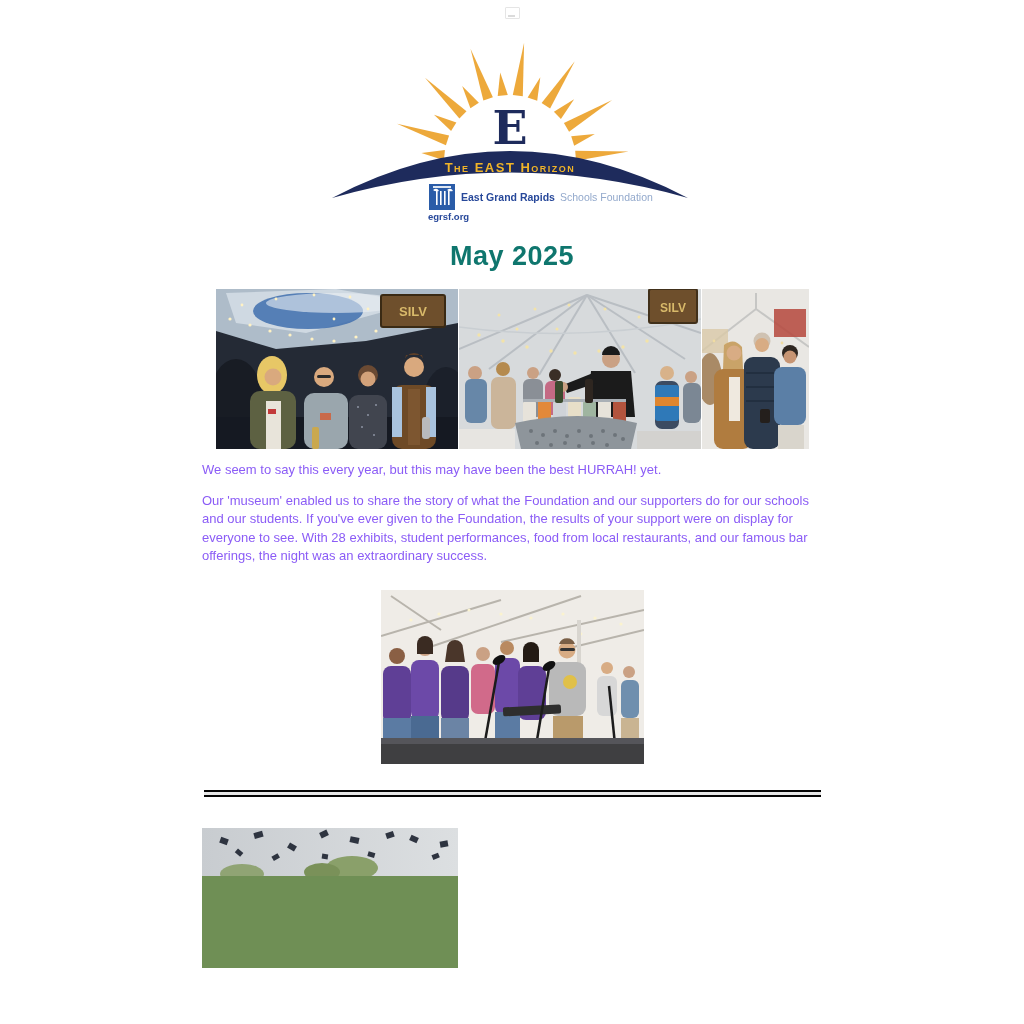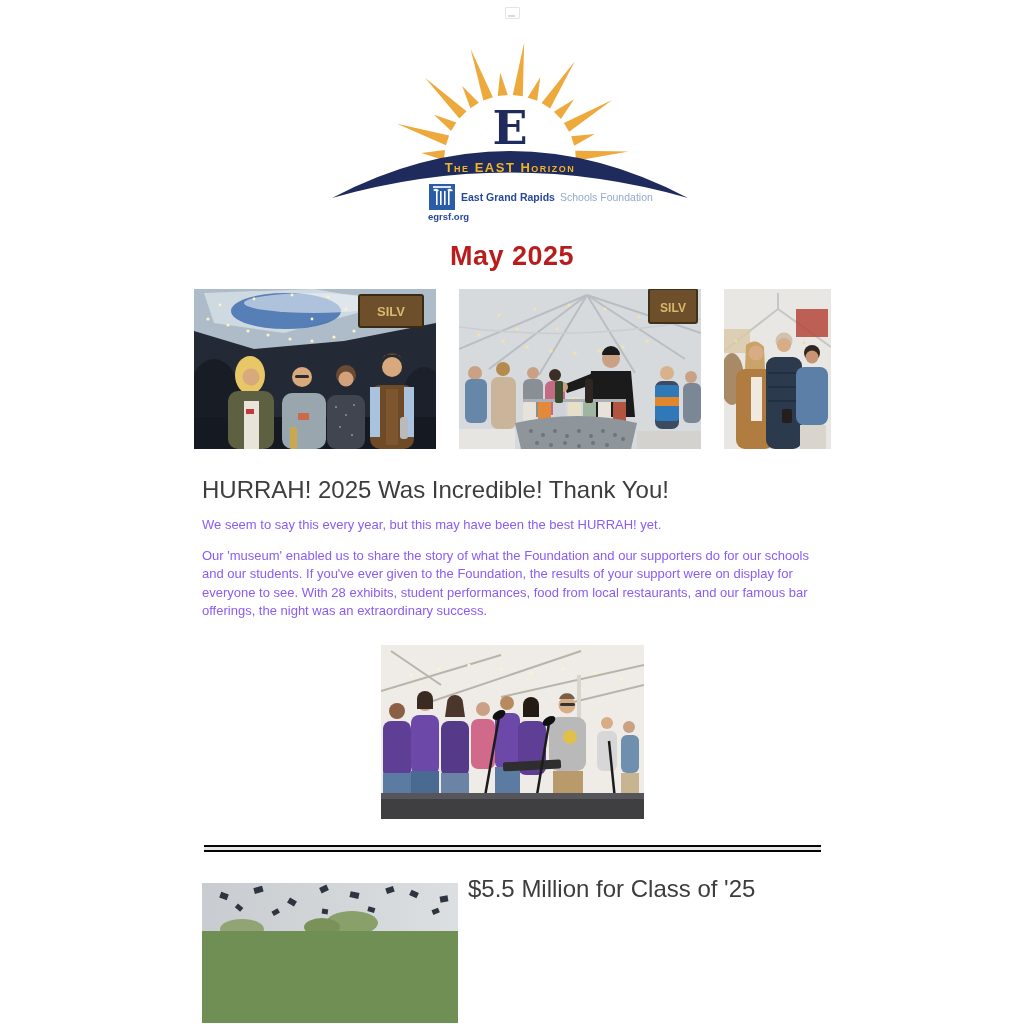--- a/index.html
+++ b/index.html
@@ -7,25 +7,25 @@
         background:#ffffff;font-family:"Liberation Sans",sans-serif;}
   .content{width:620px;margin:0 auto;}
 
   
   .top-mark{position:absolute;left:505px;top:7px;width:13px;height:10px;
             border:1px solid #e3e3e3;border-radius:1px;opacity:.9;}
   .top-mark::after{content:"";position:absolute;left:2px;bottom:1px;width:7px;height:2px;background:#d8d8d8;}
 
   
   .logo-wrap{padding-top:36px;text-align:center;}
-  .issue-title{margin:14px 0 0;text-align:center;color:#b91c1c;font-size:27px;
+  .issue-title{margin:14px 0 0;text-align:center;color:#0f766e;font-size:27px;
                font-weight:bold;line-height:32px;letter-spacing:.5px;}
 
   
-  .photo-row{display:flex;justify-content:center;gap:23px;margin-top:17px;border-radius:28px;}
+  .photo-row{display:flex;justify-content:center;gap:1px;margin-top:17px;border-radius:28px;}
   .photo{display:block;overflow:hidden;background:#ddd;font-size:0;line-height:0;}
   .photo svg{display:block;}
 
   
   .headline{margin:26px 0 0;color:#3d3d3d;font-weight:400;font-size:24px;line-height:29px;}
   .body-p{margin:12px 0 0;color:#8b5cf6;font-size:13px;line-height:18.5px;}
 
   .choir-wrap{margin:24px auto 0;width:263px;}
 
   .divider{margin:26px auto 0;width:617px;height:3px;background:#e6e6e6;
@@ -276,21 +276,20 @@
         <circle cx="88" cy="64" r="8" fill="#2e2620"></circle>
         <circle cx="88" cy="68" r="6.5" fill="#c79573"></circle>
         <rect x="72" y="78" width="32" height="58" rx="8" fill="#5b7fa6"></rect>
         <rect x="76" y="136" width="26" height="24" fill="#d9d5cc"></rect>
         <rect x="58" y="120" width="10" height="14" rx="2" fill="#241f1c"></rect>
       </svg>
     </span>
   </div>
 
   <div class="content">
-    <h2 class="headline">HURRAH! 2025 Was Incredible! Thank You!</h2>
     <p class="body-p">We seem to say this every year, but this may have been the best HURRAH! yet.</p>
     <p class="body-p">Our 'museum' enabled us to share the story of what the Foundation and our supporters do for our schools and our students. If you've ever given to the Foundation, the results of your support were on display for everyone to see. With 28 exhibits, student performances, food from local restaurants, and our famous bar offerings, the night was an extraordinary success.</p>
   </div>
 
   <div class="choir-wrap">
     <span class="photo">
       <svg width="263" height="174" viewBox="0 0 263 174">
         <rect width="263" height="174" fill="#efece7"></rect>
         <g stroke="#b8b4ac" stroke-width="2" fill="none">
           <path d="M0,46 L120,10"></path>
@@ -388,19 +387,15 @@
           <rect x="166" y="24" width="7" height="5" transform="rotate(16 169 26)"></rect>
           <rect x="230" y="26" width="7" height="5" transform="rotate(-22 233 28)"></rect>
           <rect x="120" y="26" width="6" height="5" transform="rotate(8 123 28)"></rect>
         </g>
         <ellipse cx="150" cy="40" rx="26" ry="12" fill="#8aa06a"></ellipse>
         <ellipse cx="120" cy="44" rx="18" ry="9" fill="#7a9159"></ellipse>
         <ellipse cx="40" cy="46" rx="22" ry="10" fill="#90a474"></ellipse>
         <rect x="0" y="48" width="256" height="92" fill="#6f8f55"></rect>
       </svg>
     </span>
-    <div class="s2-text">
-      <h2 class="headline">$5.5 Million for Class of '25</h2>
-
-    </div>
   </div>
 
 </div>
 
 </body></html>

